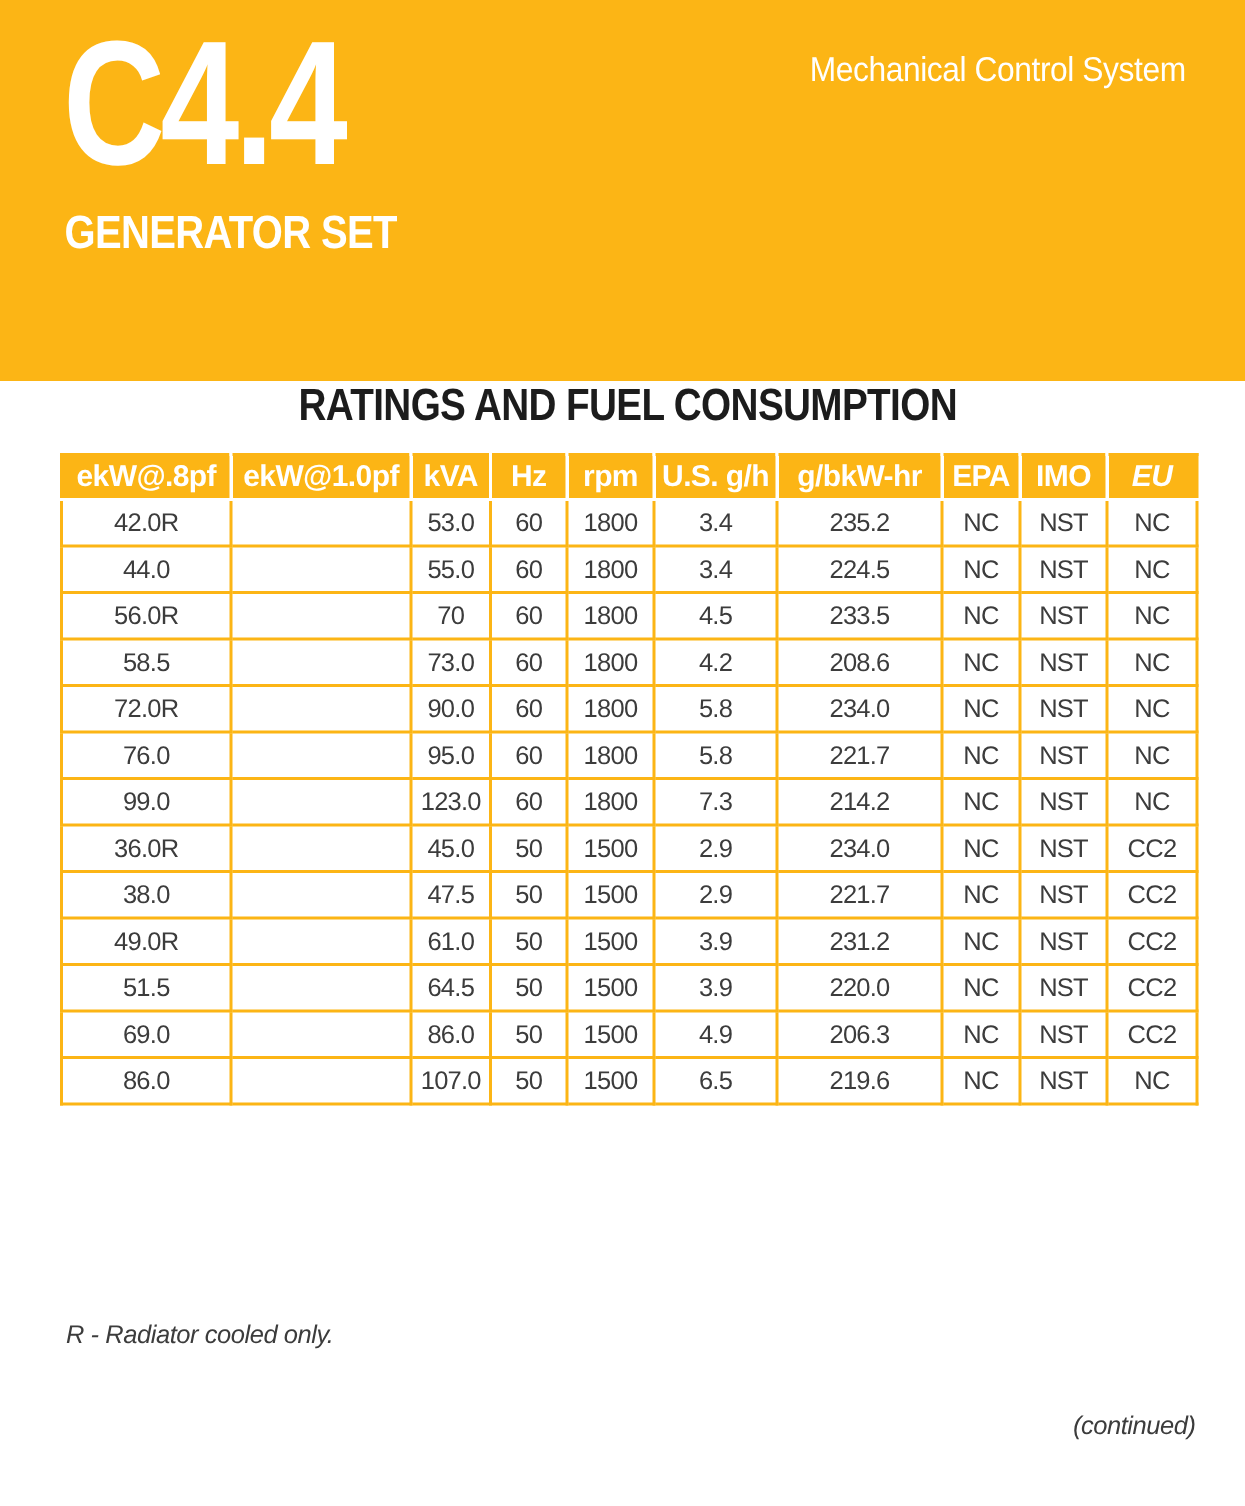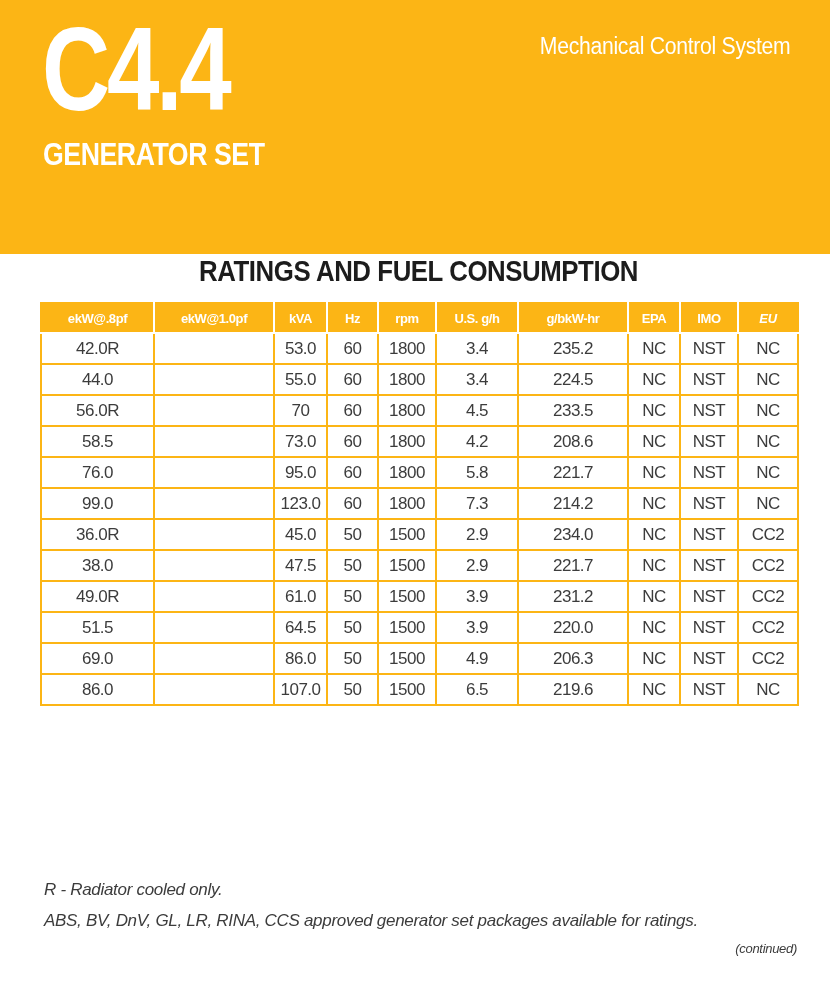--- a/index.html
+++ b/index.html
@@ -60,21 +60,21 @@
   table.ratings{
     position:absolute;left:40px;top:302px;
     width:757px;
     table-layout:fixed;
     border-collapse:collapse;
     border:2px solid var(--brand);
   }
   table.ratings th{
     background:var(--brand);
     color:#ffffff;
-    font-size:13px;font-weight:bold;
+    font-size:20px;font-weight:bold;
     letter-spacing:-0.4px;
     height:30px;
     text-align:center;vertical-align:middle;
     border-right:2px solid #ffffff;
     border-bottom:2px solid #ffffff;
     padding:0;
     overflow:hidden;
   }
   table.ratings th:last-child{border-right:none;font-style:italic;}
   table.ratings td{
@@ -98,21 +98,21 @@
     color:var(--ink);
     font-size:17px;font-style:italic;
     letter-spacing:-0.3px;
     white-space:nowrap;
   }
   .note-1{top:880px;}
   .note-2{top:911px;}
   .continued{
     position:absolute;right:33px;top:941px;
     color:var(--ink);
-    font-size:13px;font-style:italic;
+    font-size:17px;font-style:italic;
     letter-spacing:-0.3px;
     white-space:nowrap;
   }
 </style>
 </head>
 <body>
 
 <div class="page">
 
   <header class="banner">
@@ -193,20 +193,32 @@
           <td>73.0</td>
           <td>60</td>
           <td>1800</td>
           <td>4.2</td>
           <td>208.6</td>
           <td>NC</td>
           <td>NST</td>
           <td>NC</td>
         </tr>
         <tr>
+          <td>72.0R</td>
+          <td></td>
+          <td>90.0</td>
+          <td>60</td>
+          <td>1800</td>
+          <td>5.8</td>
+          <td>234.0</td>
+          <td>NC</td>
+          <td>NST</td>
+          <td>NC</td>
+        </tr>
+        <tr>
           <td>76.0</td>
           <td></td>
           <td>95.0</td>
           <td>60</td>
           <td>1800</td>
           <td>5.8</td>
           <td>221.7</td>
           <td>NC</td>
           <td>NST</td>
           <td>NC</td>
@@ -292,16 +304,15 @@
           <td>6.5</td>
           <td>219.6</td>
           <td>NC</td>
           <td>NST</td>
           <td>NC</td>
         </tr>
       </tbody>
   </table>
 
   <div class="note note-1">R - Radiator cooled only.</div>
-  <div class="note note-2">ABS, BV, DnV, GL, LR, RINA, CCS approved generator set packages available for ratings.</div>
   <div class="continued">(continued)</div>
 
 </div>
 
 </body></html>

